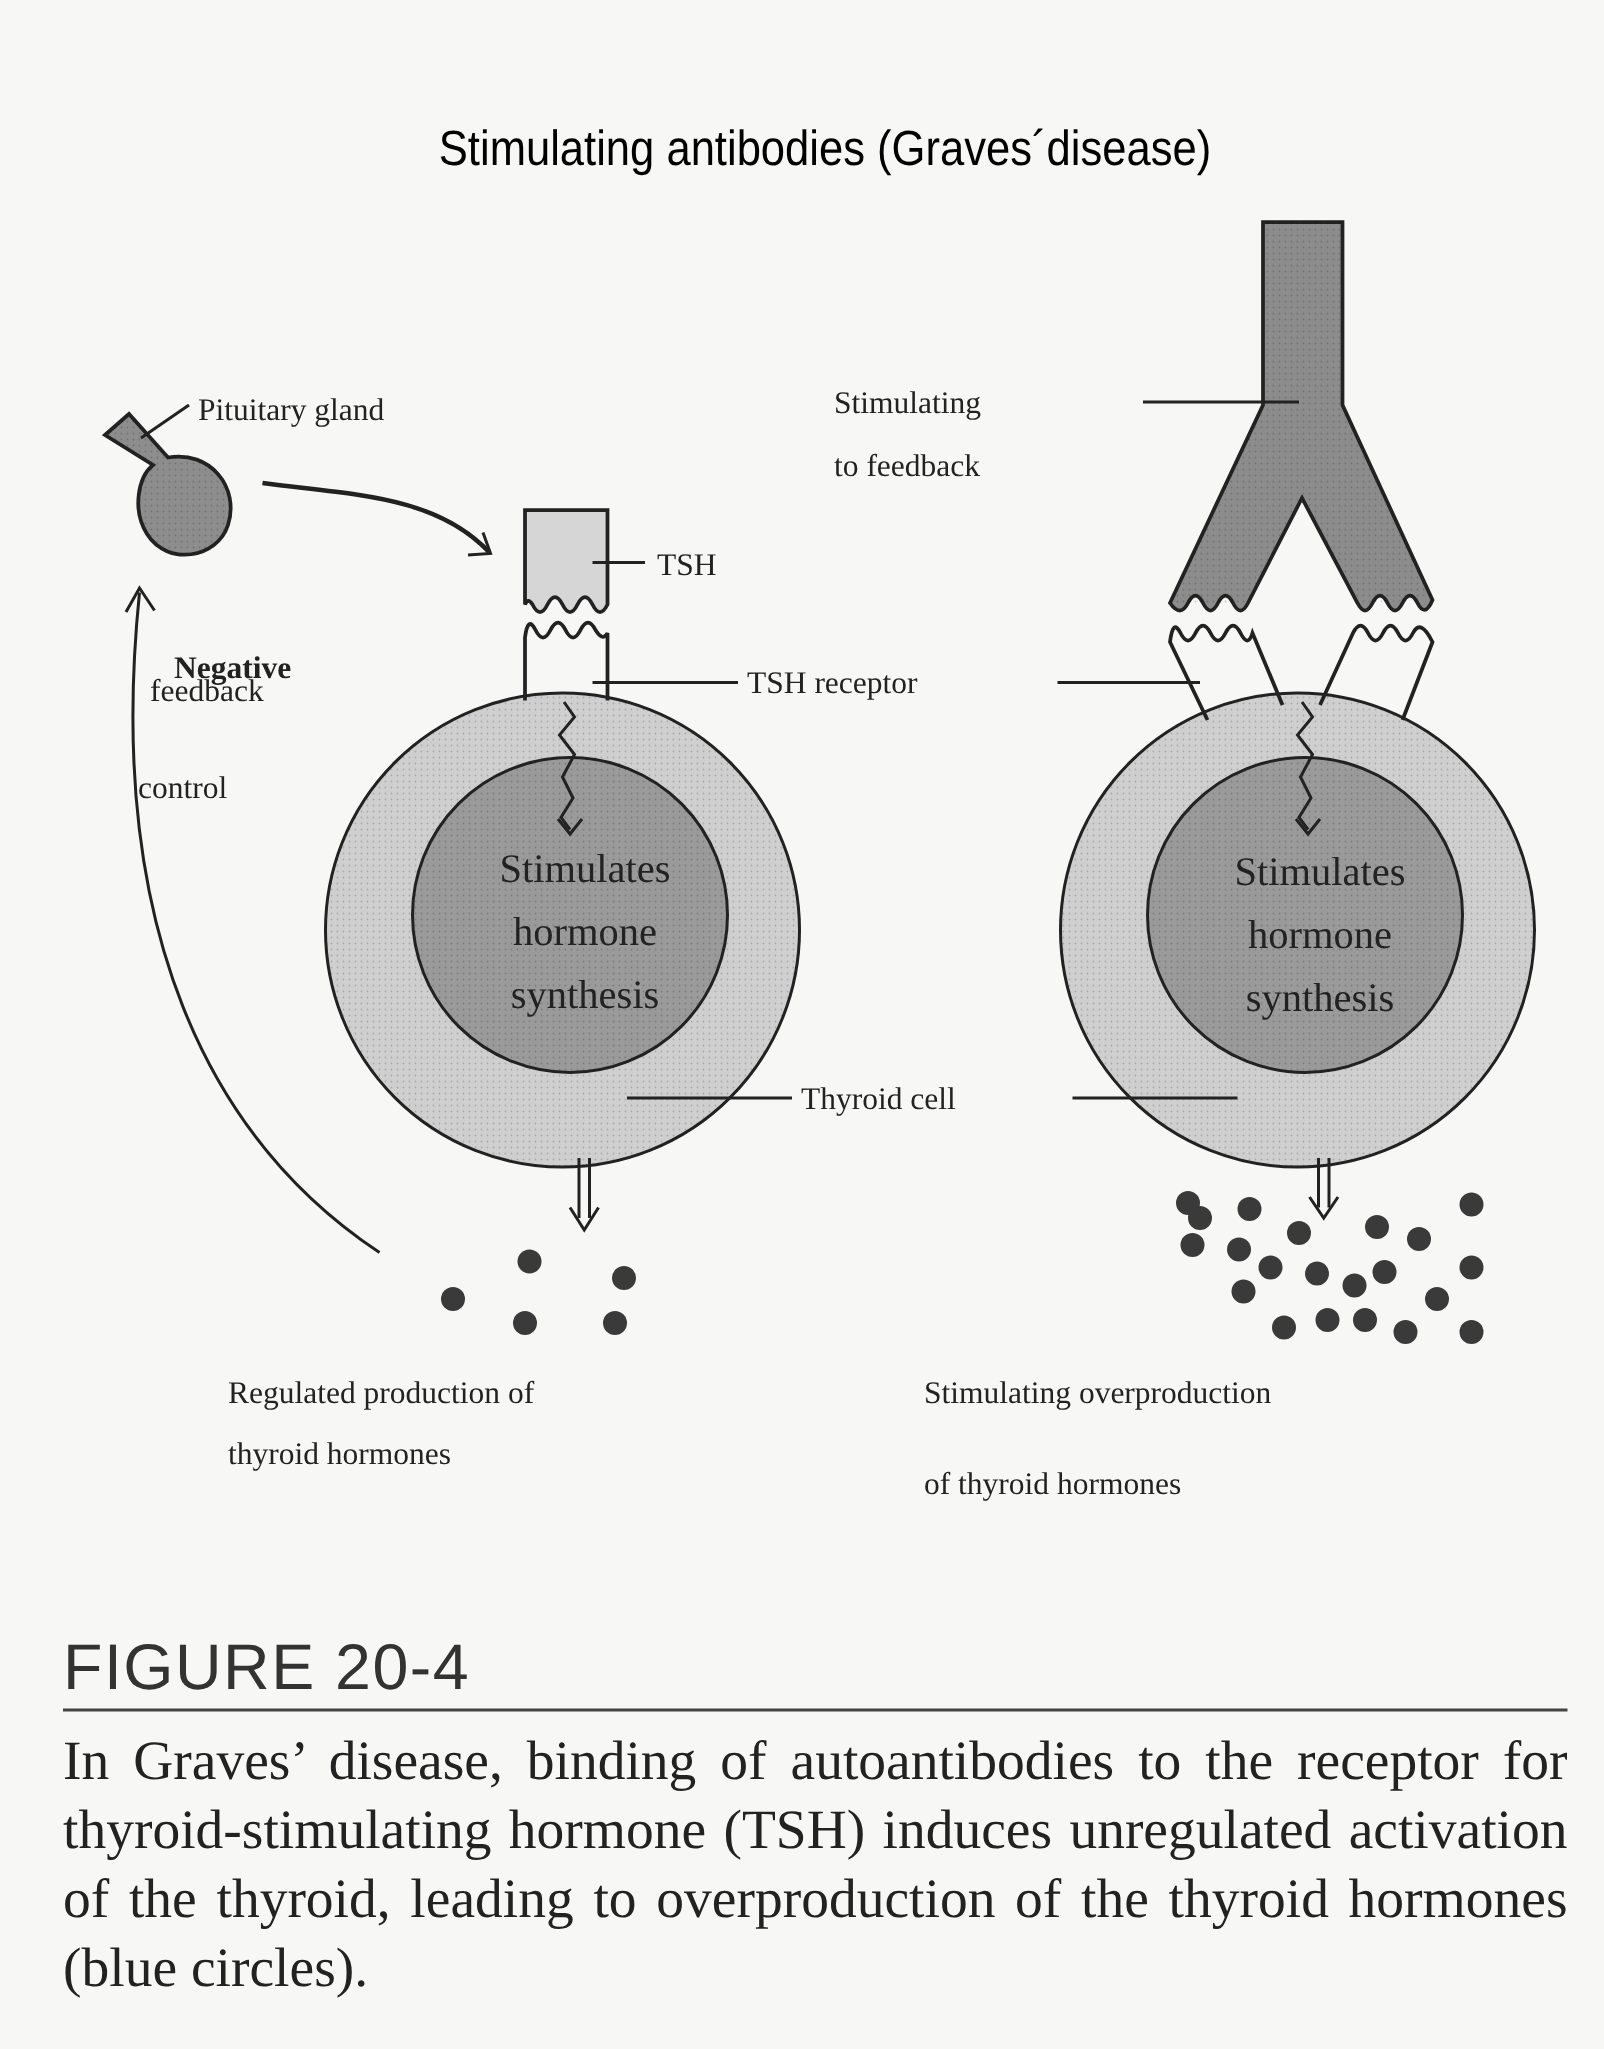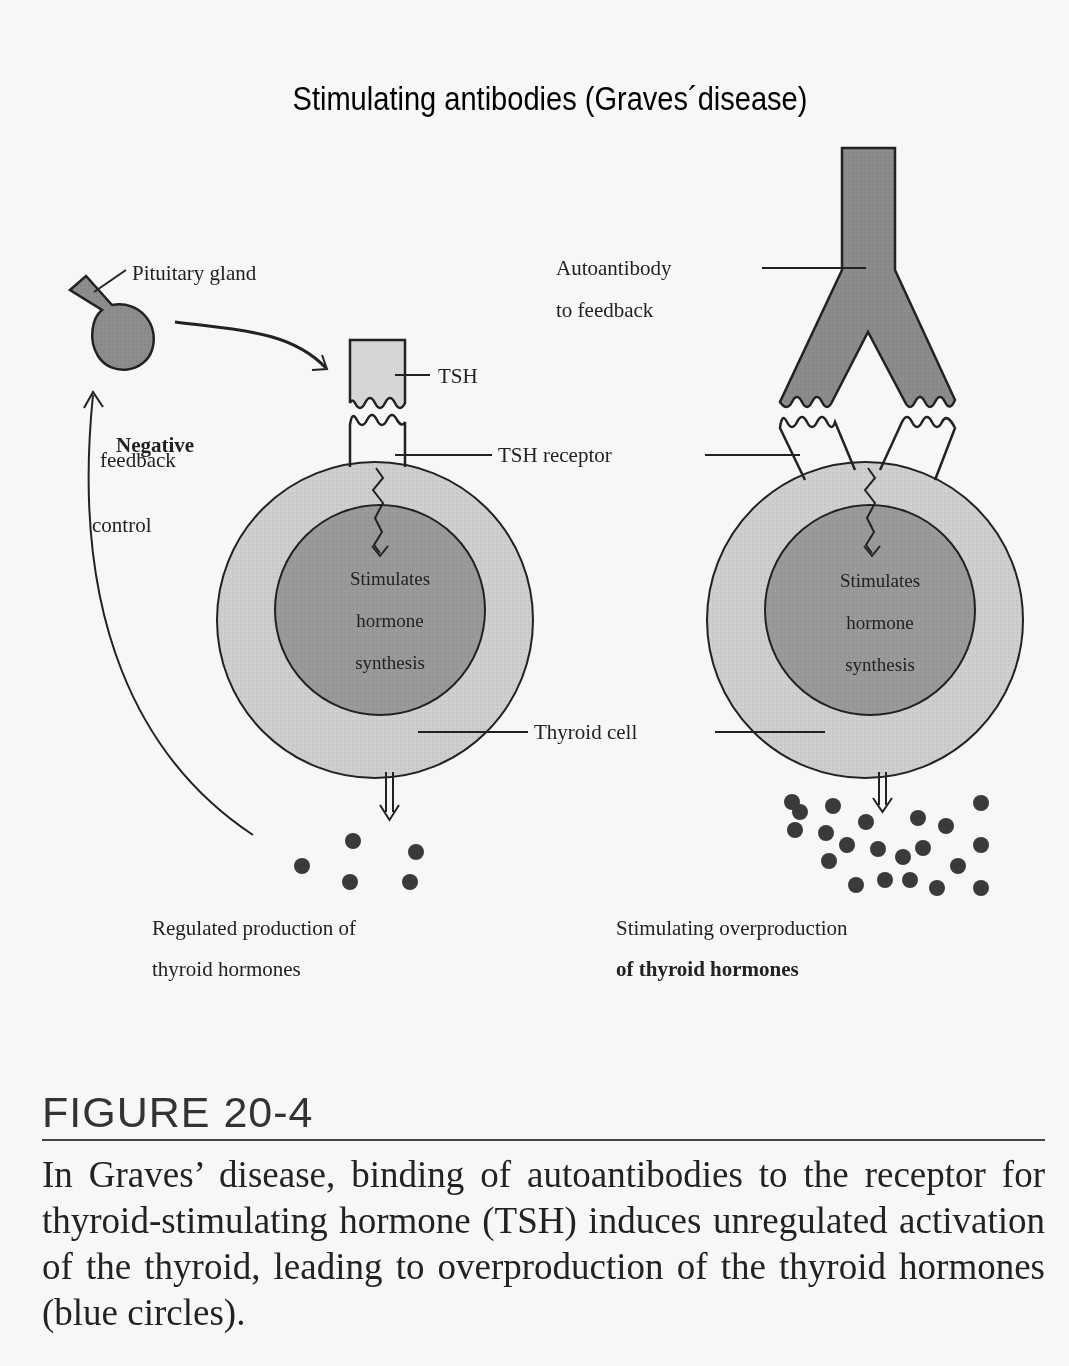--- a/index.html
+++ b/index.html
@@ -8,21 +8,21 @@
     background: #f7f7f5;
     font-family: "Liberation Serif", serif; color: #1e1e1e;
   }
   #diagram { position: absolute; left: 0; top: 0; }
   .title {
     position: absolute; left: 0; width: 1100px; top: 80px; text-align: center;
     font-family: "Liberation Sans", sans-serif; font-size: 33px; color: #000;
     transform: scaleX(0.88); transform-origin: 550px 0;
   }
   .lbl { position: absolute; font-size: 21px; line-height: 40px; white-space: nowrap; color: #222; }
-  .inner-lbl { position: absolute; font-size: 19px; line-height: 42px; text-align: center; color: #222; width: 200px; }
+  .inner-lbl { position: absolute; font-size: 27px; line-height: 42px; text-align: center; color: #222; width: 200px; }
   .fig-label {
     position: absolute; left: 42px; top: 1088px; font-family: "Liberation Sans", sans-serif;
     font-size: 43px; color: #333; letter-spacing: 1px;
   }
   .rule { position: absolute; left: 42px; top: 1139px; width: 1003px; height: 2px; background: #444; }
   .caption {
     position: absolute; left: 42px; top: 1152px; width: 1003px;
     font-size: 37px; line-height: 46px; text-align: justify; color: #222;
   }
 </style>
@@ -142,31 +142,31 @@
       <circle cx="910" cy="880" r="8" fill="#3a3a3a"></circle>
     </g>
 </svg>
 
 <div class="lbl" style="left:132px;top:253px;">Pituitary gland</div>
 <div class="lbl" style="left:116px;top:425px;font-weight:bold;">Negative</div>
 <div class="lbl" style="left:100px;top:440px;">feedback</div>
 <div class="lbl" style="left:92px;top:505px;">control</div>
 <div class="lbl" style="left:438px;top:356px;">TSH</div>
 <div class="lbl" style="left:498px;top:435px;">TSH receptor</div>
-<div class="lbl" style="left:556px;top:248px;">Autoantibody</div>
+<div class="lbl" style="left:556px;top:248px;">Stimulating</div>
 <div class="lbl" style="left:556px;top:290px;">to feedback</div>
 <div class="lbl" style="left:534px;top:712px;">Thyroid cell</div>
 
 <div class="inner-lbl" style="left:290px;top:558px;">Stimulates</div>
 <div class="inner-lbl" style="left:290px;top:600px;">hormone</div>
 <div class="inner-lbl" style="left:290px;top:642px;">synthesis</div>
 <div class="inner-lbl" style="left:780px;top:560px;">Stimulates</div>
 <div class="inner-lbl" style="left:780px;top:602px;">hormone</div>
 <div class="inner-lbl" style="left:780px;top:644px;">synthesis</div>
 
 <div class="lbl" style="left:152px;top:908px;">Regulated production of</div>
 <div class="lbl" style="left:152px;top:949px;">thyroid hormones</div>
 <div class="lbl" style="left:616px;top:908px;">Stimulating overproduction</div>
-<div class="lbl" style="left:616px;top:949px;font-weight:bold;">of thyroid hormones</div>
+<div class="lbl" style="left:616px;top:969px;">of thyroid hormones</div>
 
 <div class="fig-label">FIGURE 20-4</div>
 <div class="rule"></div>
 <div class="caption">In Graves’ disease, binding of autoantibodies to the receptor for thyroid-stimulating hormone (TSH) induces unregulated activation of the thyroid, leading to overproduction of the thyroid hormones (blue circles).</div>
 
 </body></html>

